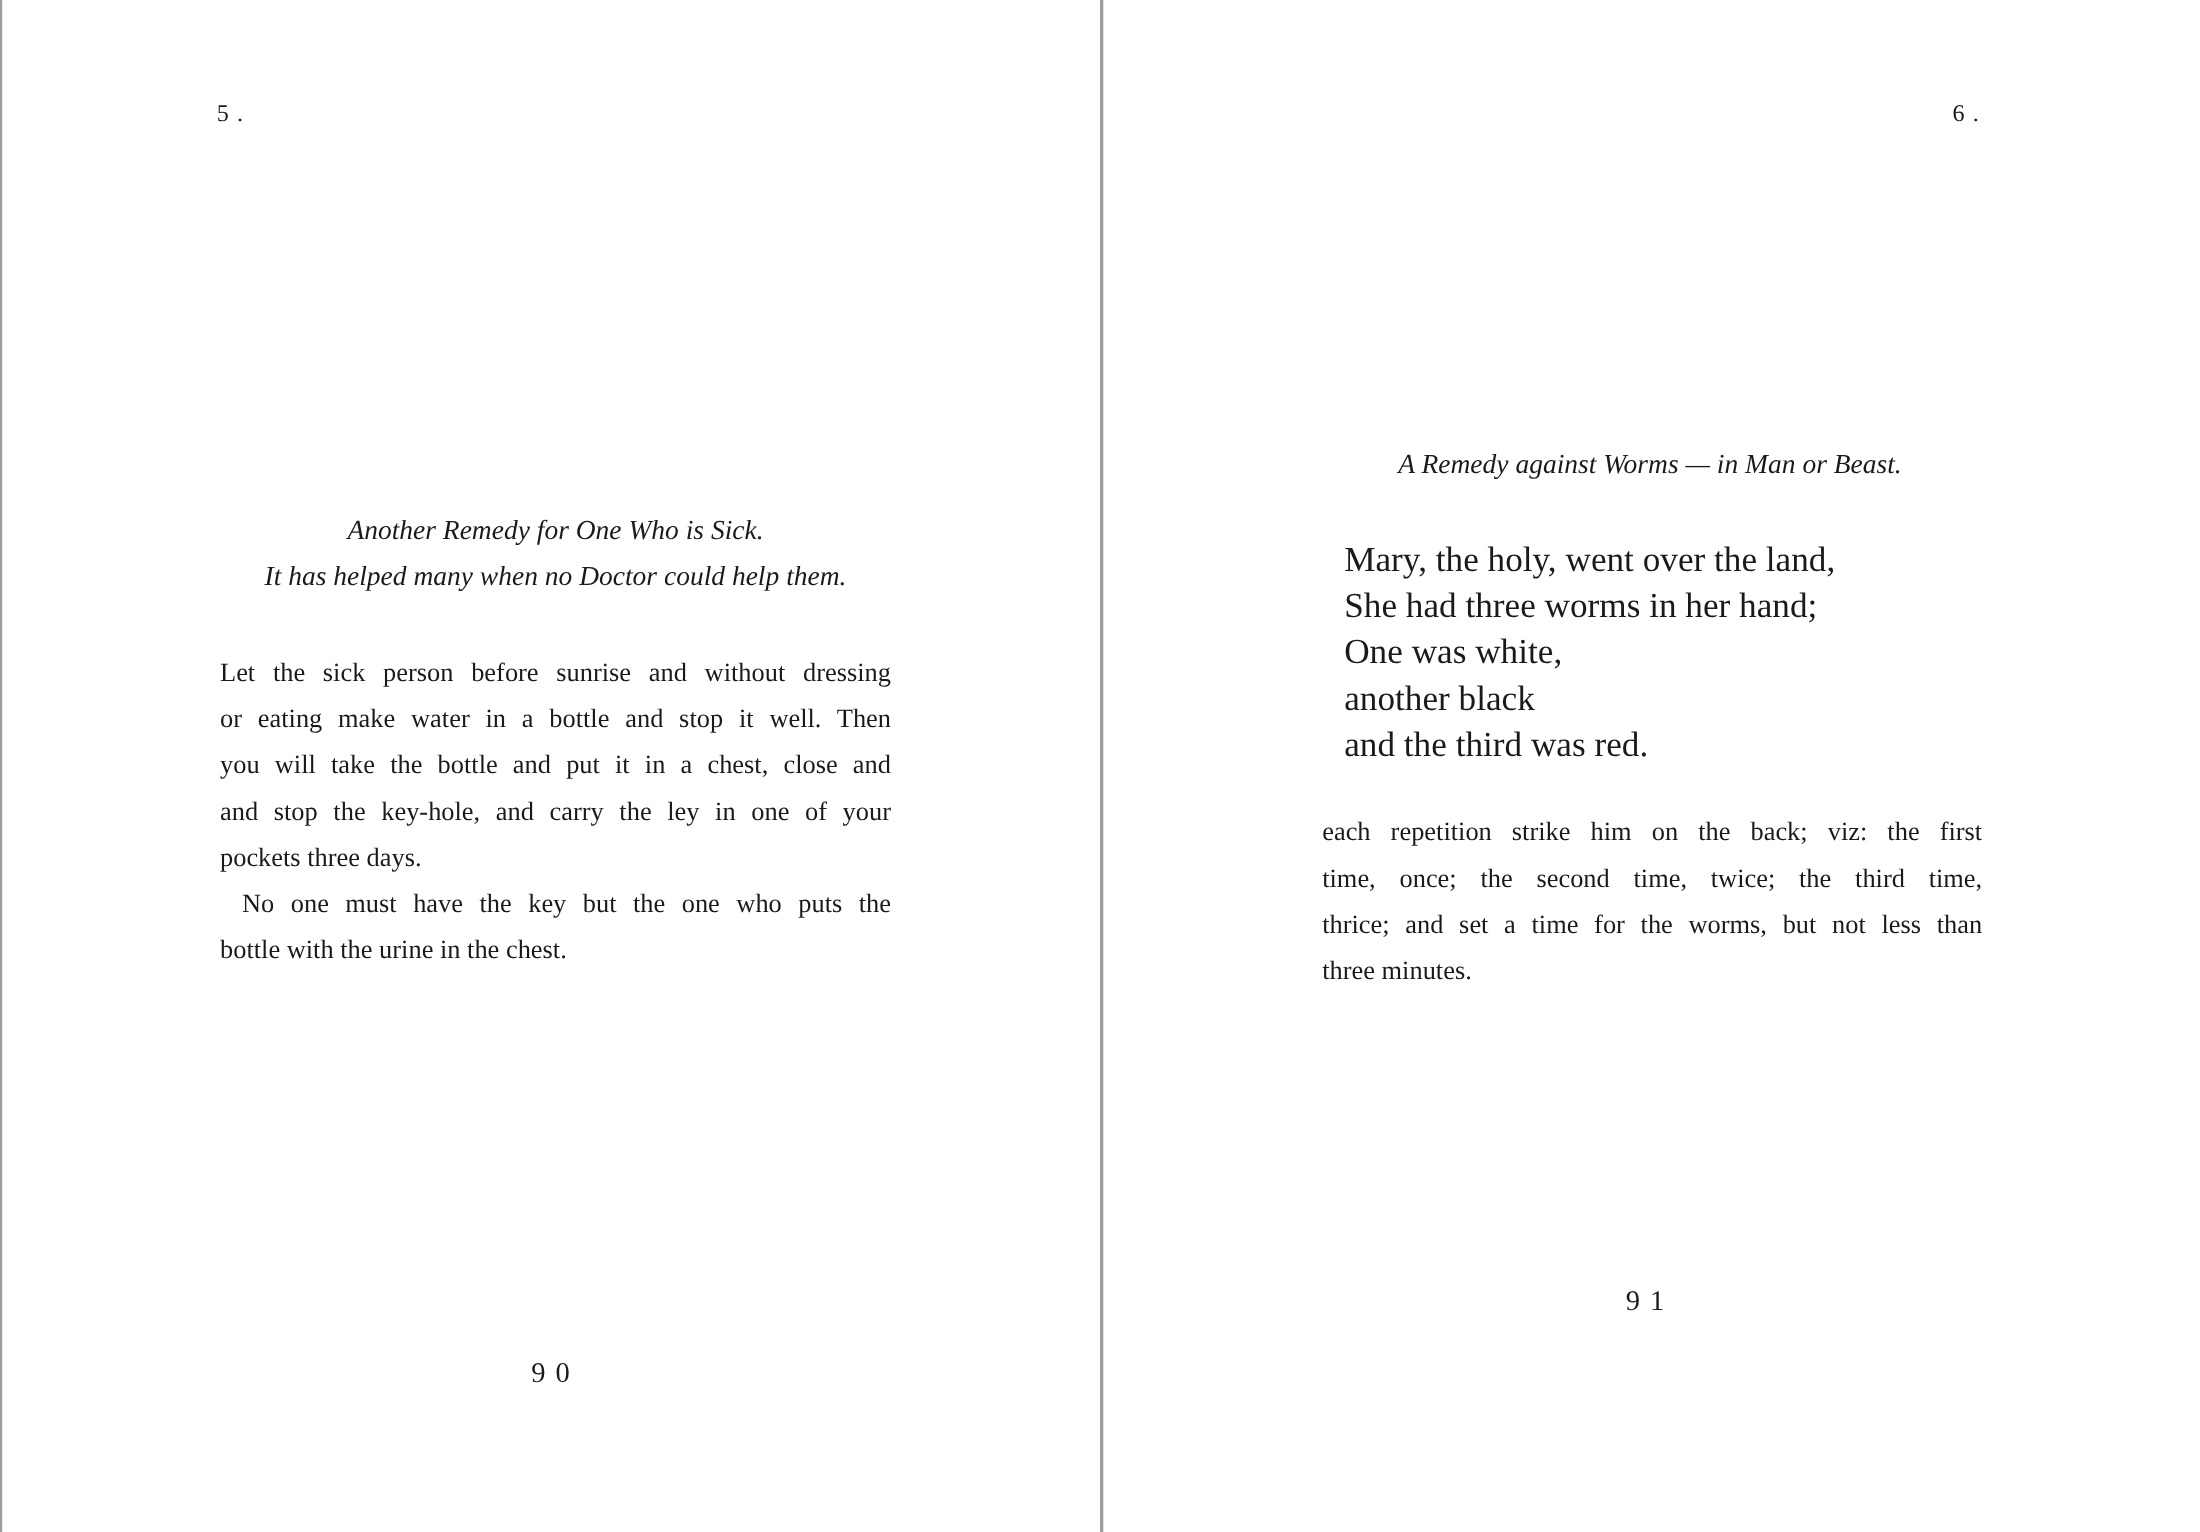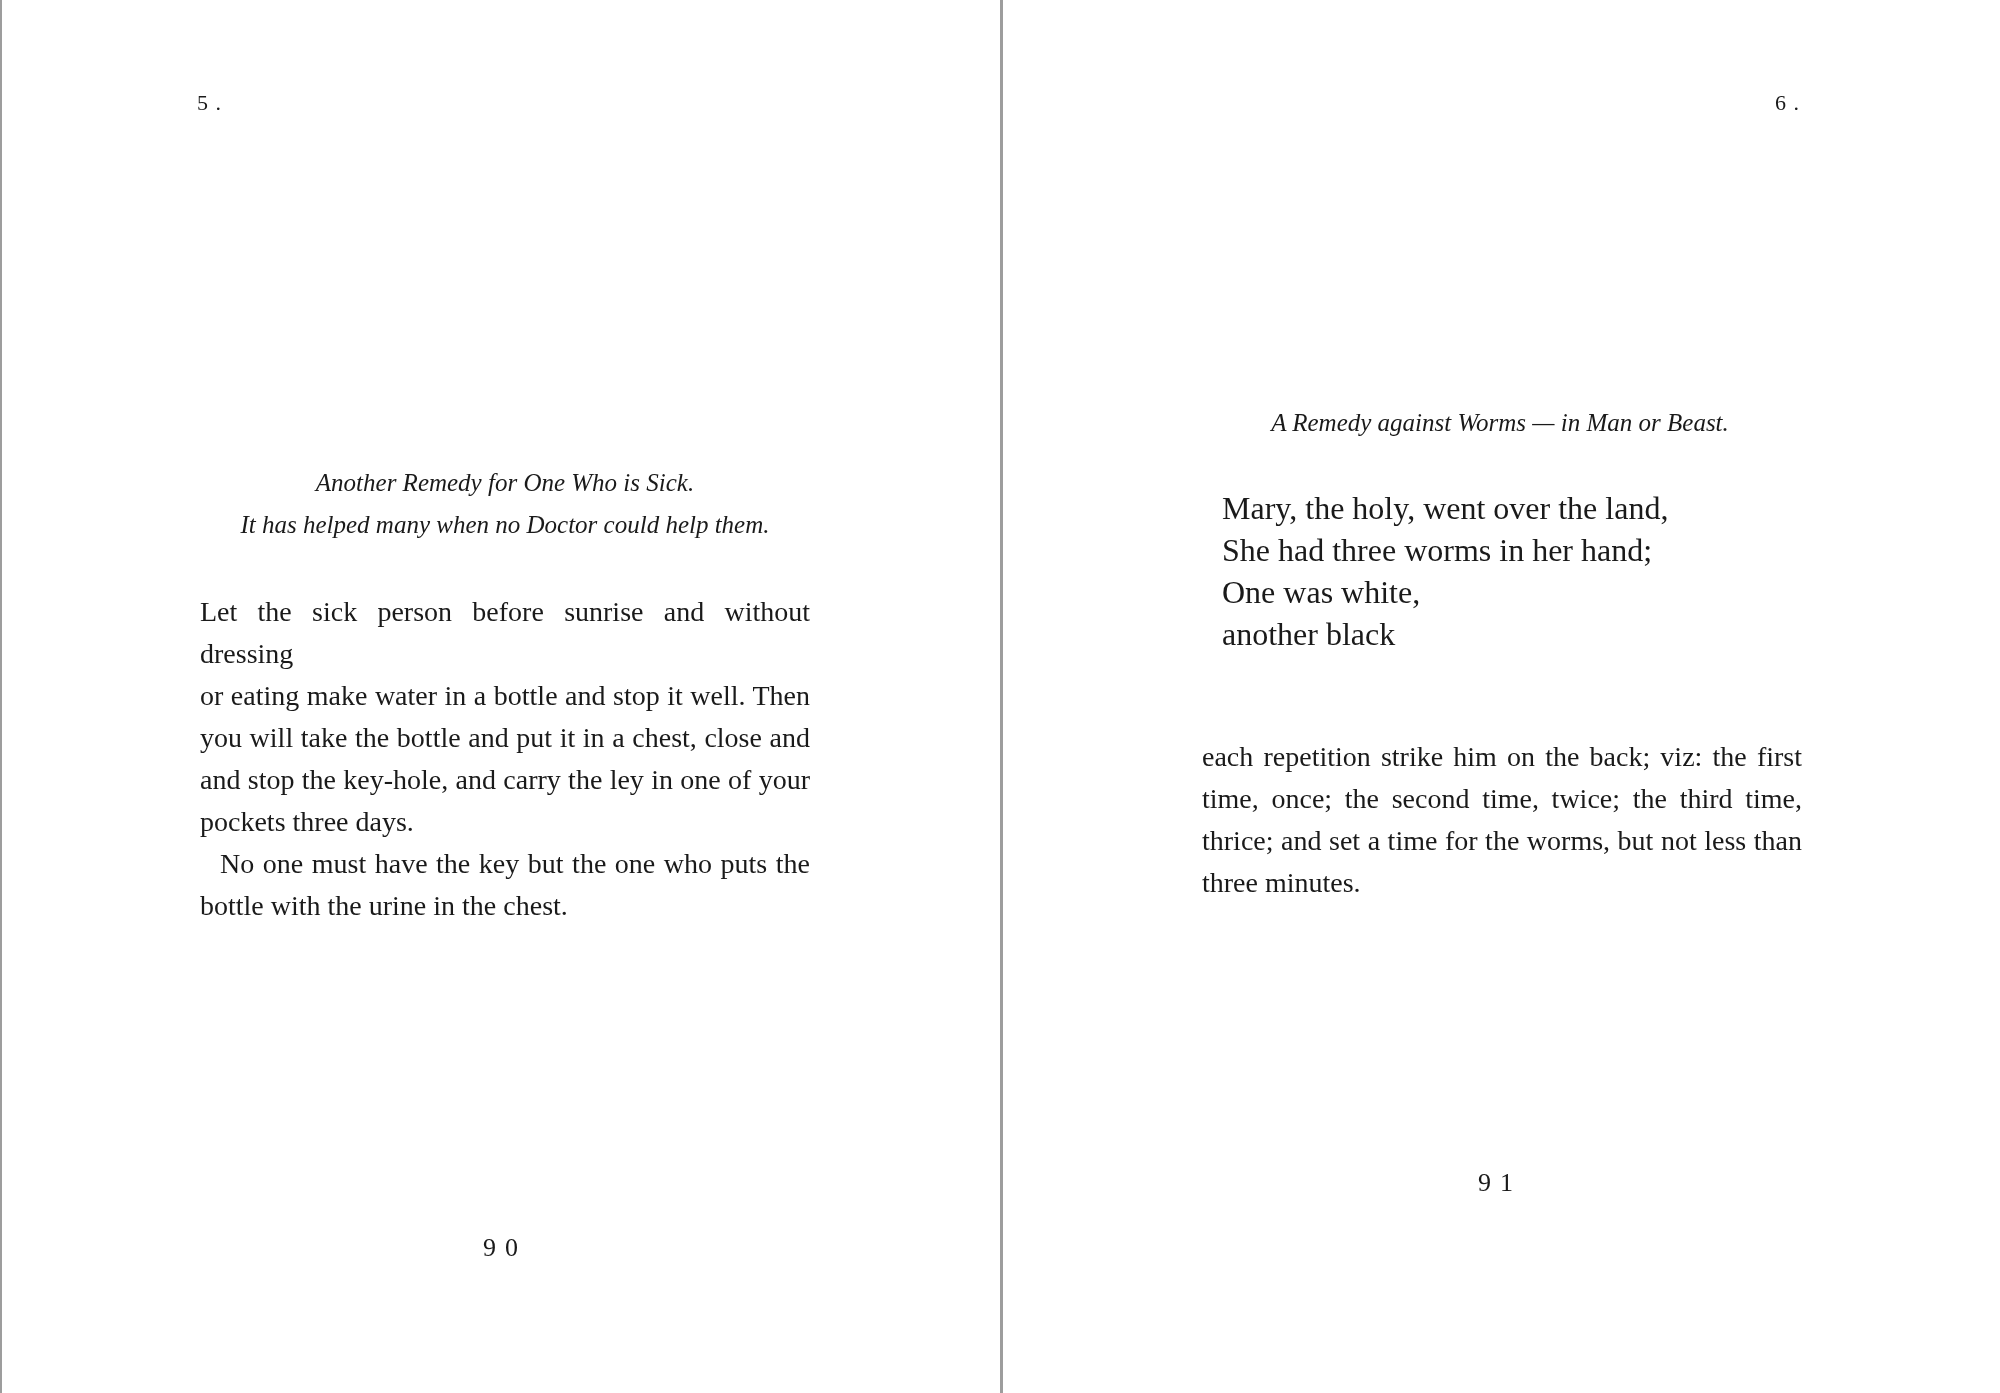--- a/index.html
+++ b/index.html
@@ -48,21 +48,21 @@
   .title-block {
     font-style: italic;
     font-size: 25px;
     line-height: 42px;
     text-align: center;
   }
   .page.left  .title-block { left: 200px; top: 462px; width: 610px; text-align: center; }
   .page.right .title-block { left: 197px; top: 402px; width: 600px; }
 
   .body-block {
-    font-size: 28px;
+    font-size: 24px;
     line-height: 42px;
   }
   .page.left  .body-block { left: 200px; top: 591px; width: 610px; }
   .page.right .body-block { left: 199px; top: 736px; width: 600px; }
 
   .verse-block {
     font-size: 32px;
     line-height: 42px;
     text-align: left;
   }
@@ -132,20 +132,21 @@
     <div class="block verse-block">
 
         <div class="line">Mary, the holy, went over the land,</div>
 
         <div class="line">She had three worms in her hand;</div>
 
         <div class="line">One was white,</div>
 
         <div class="line">another black</div>
 
+        <div class="line">and the third was red.</div>
       </div>
 
     <div class="block body-block">
 
 
         <div class="line justify">each repetition strike him on the back; viz: the first</div>
 
         <div class="line justify">time, once; the second time, twice; the third time,</div>
 
         <div class="line justify">thrice; and set a time for the worms, but not less than</div>

